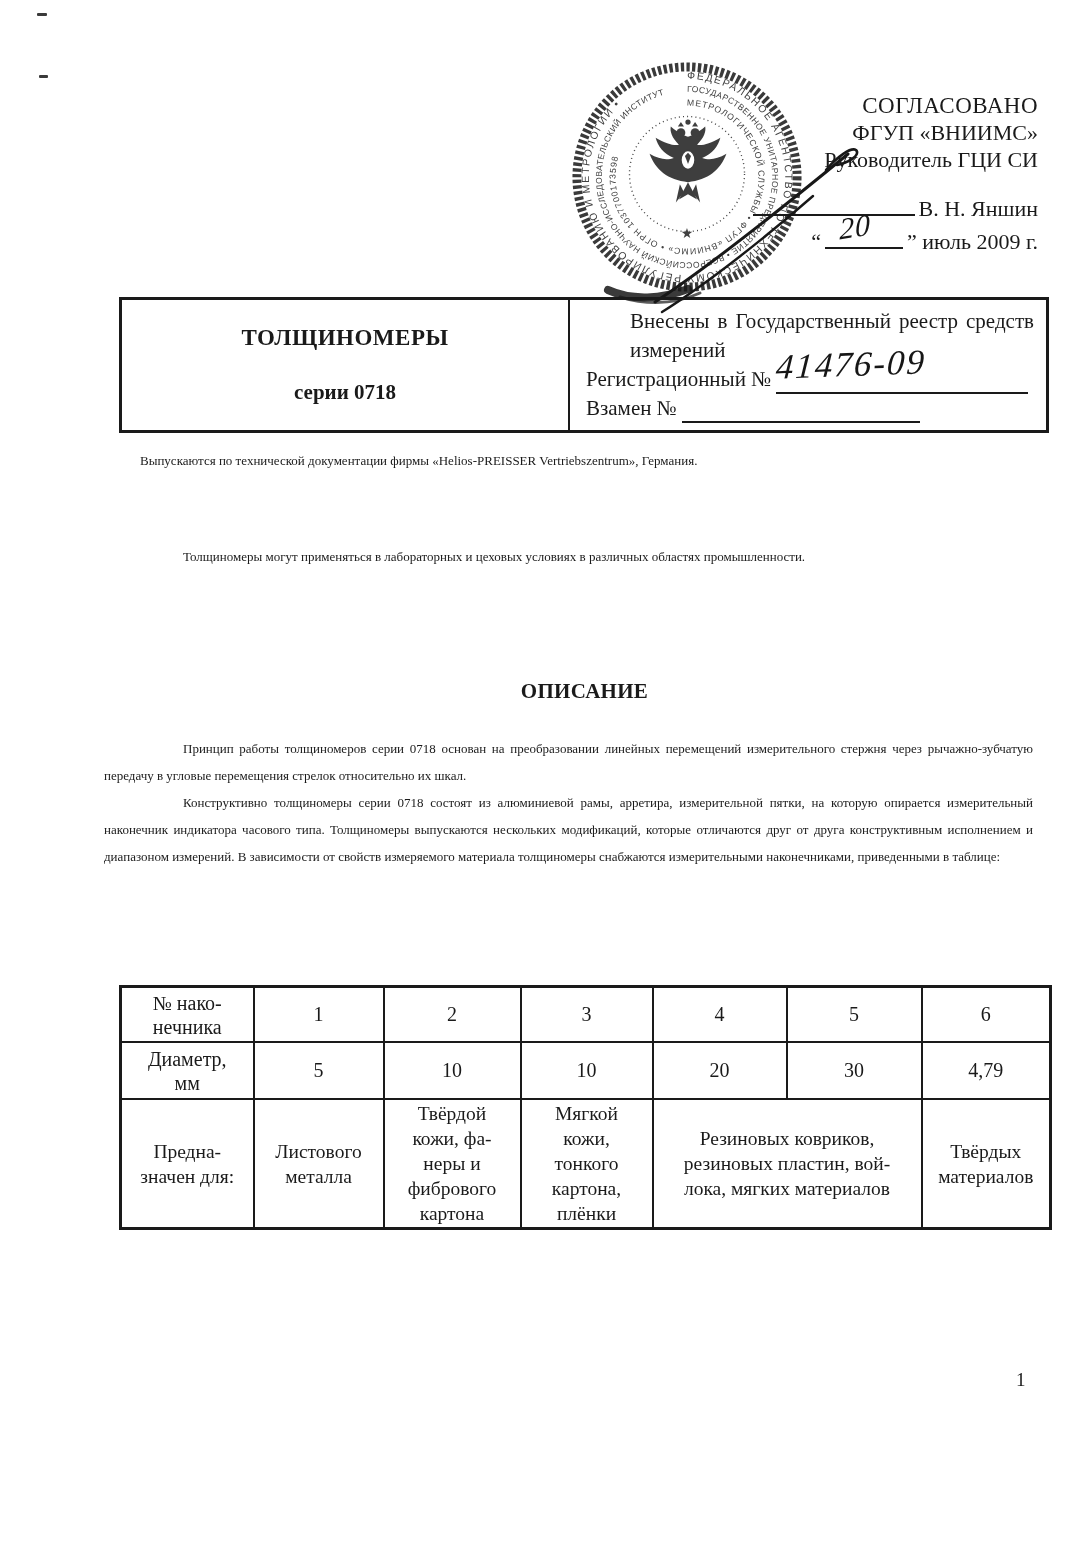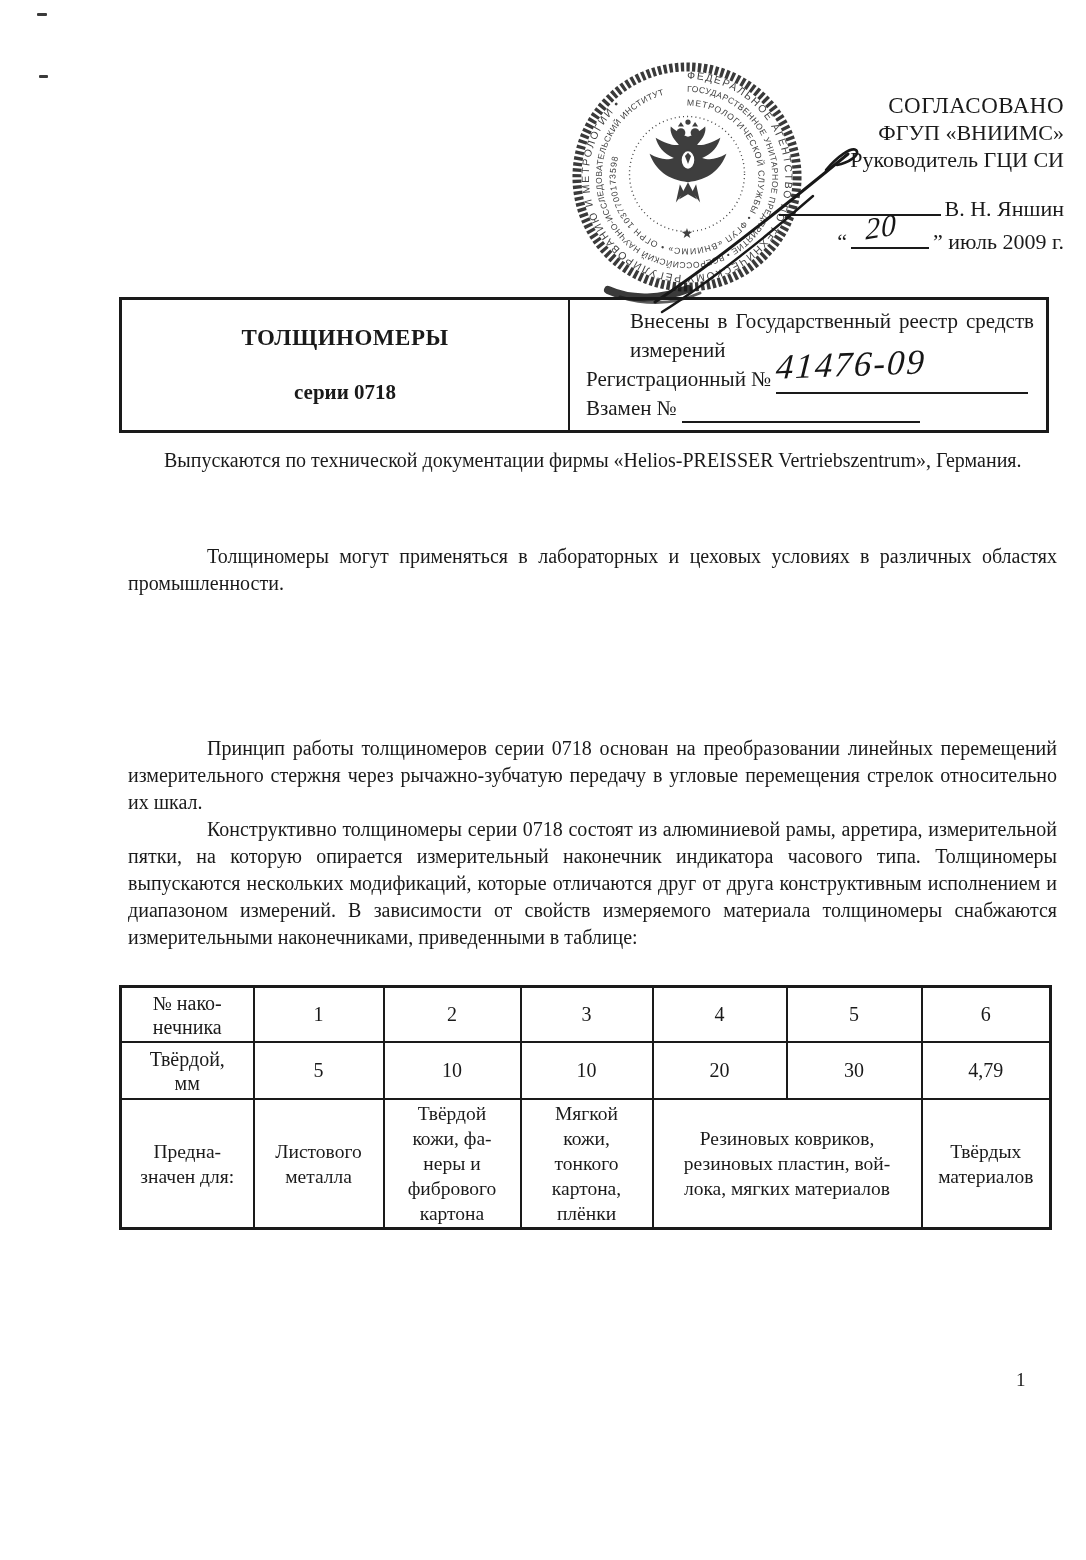--- a/index.html
+++ b/index.html
@@ -8,21 +8,21 @@
     font-family:"Liberation Serif","DejaVu Serif",serif;color:#1a1a1a;
     overflow:hidden;margin:0 auto;
   }
   
   .corner-dash{position:absolute;background:#3a3a3a;border-radius:1px;}
   .dash1{left:37px;top:13px;width:10px;height:3px;}
   .dash2{left:39px;top:75px;width:9px;height:3px;}
 
   
   .approval{
-    position:absolute;left:714px;top:92px;width:350px;
+    position:absolute;left:688px;top:92px;width:350px;
     text-align:right;font-size:22px;line-height:27px;white-space:nowrap;
   }
   .approval .t{font-size:23px;letter-spacing:0.5px;}
   .sig-row{margin-top:21px;}
   .sig-line{display:inline-block;width:162px;border-bottom:2px solid #1a1a1a;height:20px;vertical-align:baseline;margin-right:4px;}
   .date-row{margin-top:3px;}
   .day-blank{display:inline-block;position:relative;width:78px;border-bottom:2px solid #1a1a1a;height:22px;vertical-align:baseline;margin:0 4px;}
   .handwritten{
     font-style:italic;color:#161616;
   }
@@ -55,21 +55,21 @@
   .blank-row{display:flex;align-items:center;white-space:nowrap;}
   .blank{position:relative;border-bottom:2px solid #1a1a1a;height:26px;margin-left:5px;}
   .reg-blank{flex:1;margin-right:6px;}
   .reg-blank .handwritten{
     position:absolute;left:0px;top:-16px;font-size:35px;letter-spacing:2px;
     transform:rotate(-2deg) skewX(-6deg);white-space:nowrap;
   }
   .rep-blank{width:238px;}
 
   
-  .flow{position:absolute;left:128px;width:929px;font-size:20px;line-height:27px;text-align:justify;}
+  .flow{position:absolute;left:104px;width:929px;font-size:13px;line-height:27px;text-align:justify;}
   .flow p{margin:0;text-indent:79px;}
   .intro{top:447px;}
   .intro p{text-indent:36px;}
   .s1-paras{top:543px;}
   .s2-paras{top:735px;}
   .heading{
     position:absolute;left:120px;width:929px;text-align:center;
     font-weight:bold;font-size:21px;letter-spacing:0.3px;
   }
   .h-1{top:488px;}
@@ -180,20 +180,21 @@
 
   <div class="flow intro">
     <p>Выпускаются по технической документации фирмы «Helios-PREISSER Vertriebszentrum», Германия.</p>
   </div>
 
 
   <div class="flow s1-paras">
     <p>Толщиномеры могут применяться в лабораторных и цеховых условиях в различных областях промышленности.</p>
   </div>
 
+  <div class="heading h-2">ОПИСАНИЕ</div>
 
   <div class="flow s2-paras">
     <p>Принцип работы толщиномеров серии 0718 основан на преобразовании линейных перемещений измерительного стержня через рычажно-зубчатую передачу в угловые перемещения стрелок относительно их шкал.</p>
     <p>Конструктивно толщиномеры серии 0718 состоят из алюминиевой рамы, арретира, измерительной пятки, на которую опирается измерительный наконечник индикатора часового типа. Толщиномеры выпускаются нескольких модификаций, которые отличаются друг от друга конструктивным исполнением и диапазоном измерений. В зависимости от свойств измеряемого материала толщиномеры снабжаются измерительными наконечниками, приведенными в таблице:</p>
   </div>
 
   <div class="tips-table-wrap">
     <table class="tips">
       <colgroup>
         <col style="width:133px">
@@ -209,21 +210,21 @@
           <td class="pre">№ нако-
 нечника</td>
           <td>1</td>
           <td>2</td>
           <td>3</td>
           <td>4</td>
           <td>5</td>
           <td>6</td>
         </tr>
         <tr class="r2">
-          <td class="pre">Твёрдой,
+          <td class="pre">Диаметр,
 мм</td>
           <td>5</td>
           <td>10</td>
           <td>10</td>
           <td>20</td>
           <td>30</td>
           <td>4,79</td>
         </tr>
         <tr class="r3">
           <td class="pre">Предна-

